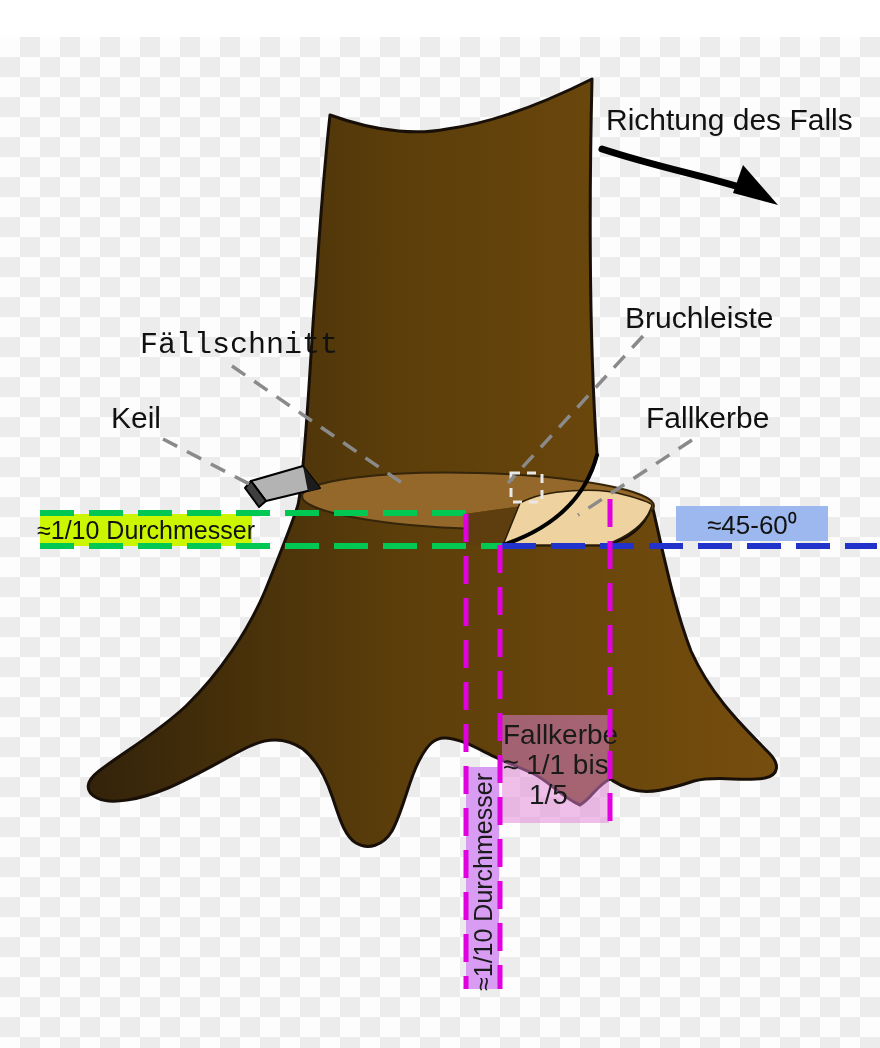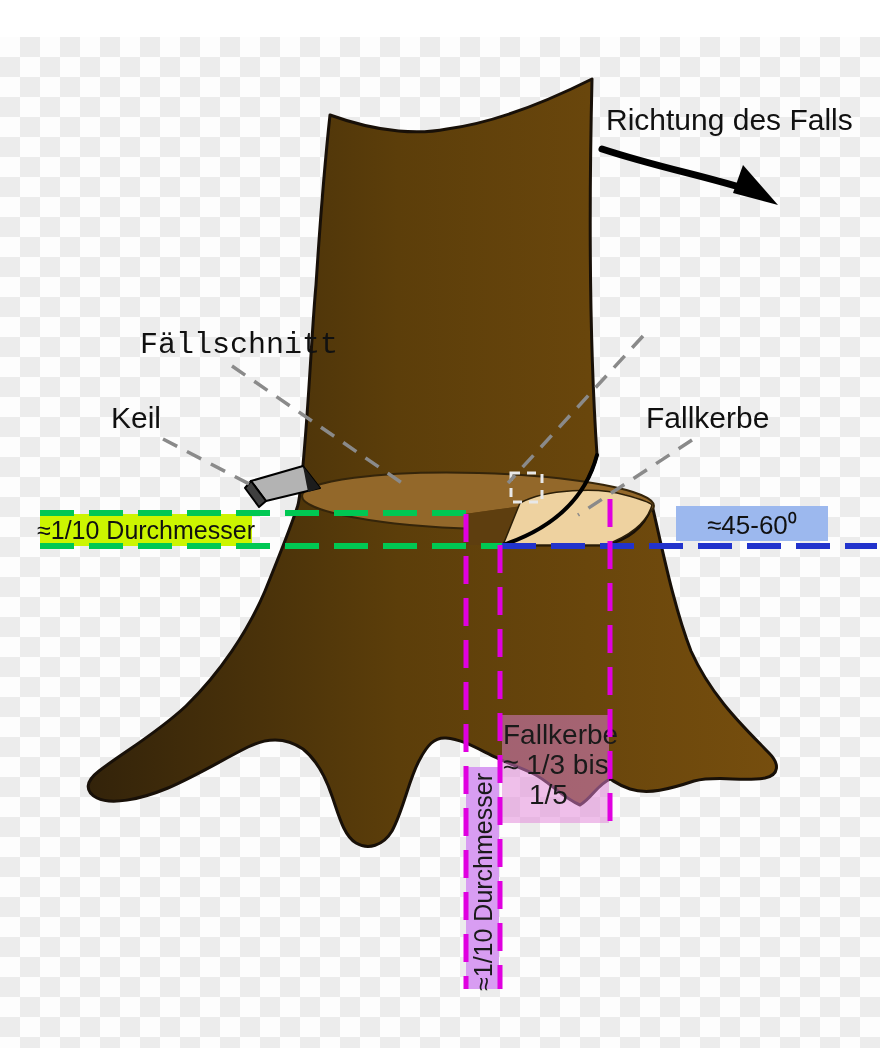--- a/index.html
+++ b/index.html
@@ -120,34 +120,35 @@
     <rect x="502" y="678" width="107" height="108" fill="rgba(225,130,215,0.5)"></rect>
     <rect x="466" y="730" width="33" height="222" fill="#d89df2"></rect>
   </svg>
 
   <div class="lbl" style="left:606px;top:66px;">Richtung des Falls</div>
 
   <div class="lbl" style="left:140px;top:292px;font-family:Liberation Mono, monospace;">Fällschnitt</div>
 
   <div class="lbl" style="left:111px;top:364px;">Keil</div>
 
+  <div class="lbl" style="left:625px;top:264px;">Bruchleiste</div>
 
   <div class="lbl" style="left:646px;top:364px;">Fallkerbe</div>
 
   <div id="hinge-width-box" class="measure-box">
     <span>≈1/10 Durchmesser</span>
   </div>
 
   <div id="angle-box" class="measure-box">
     <span>≈45-60⁰</span>
   </div>
 
   <div id="notch-depth-text">
     <div class="l1">Fallkerbe</div>
-    <div class="l2">≈ 1/3 bis</div>
+    <div class="l2">≈ 1/1 bis</div>
     <div class="l3">1/5</div>
   </div>
 
   <div id="stump-width-text">
     <span>≈1/10 Durchmesser</span>
   </div>
 
   <svg class="layer" width="880" height="1048" viewBox="0 0 880 1048">
     <g stroke="#00c853" stroke-width="6" stroke-dasharray="34 15" fill="none">
       <line x1="40" y1="476" x2="466" y2="476"></line>

